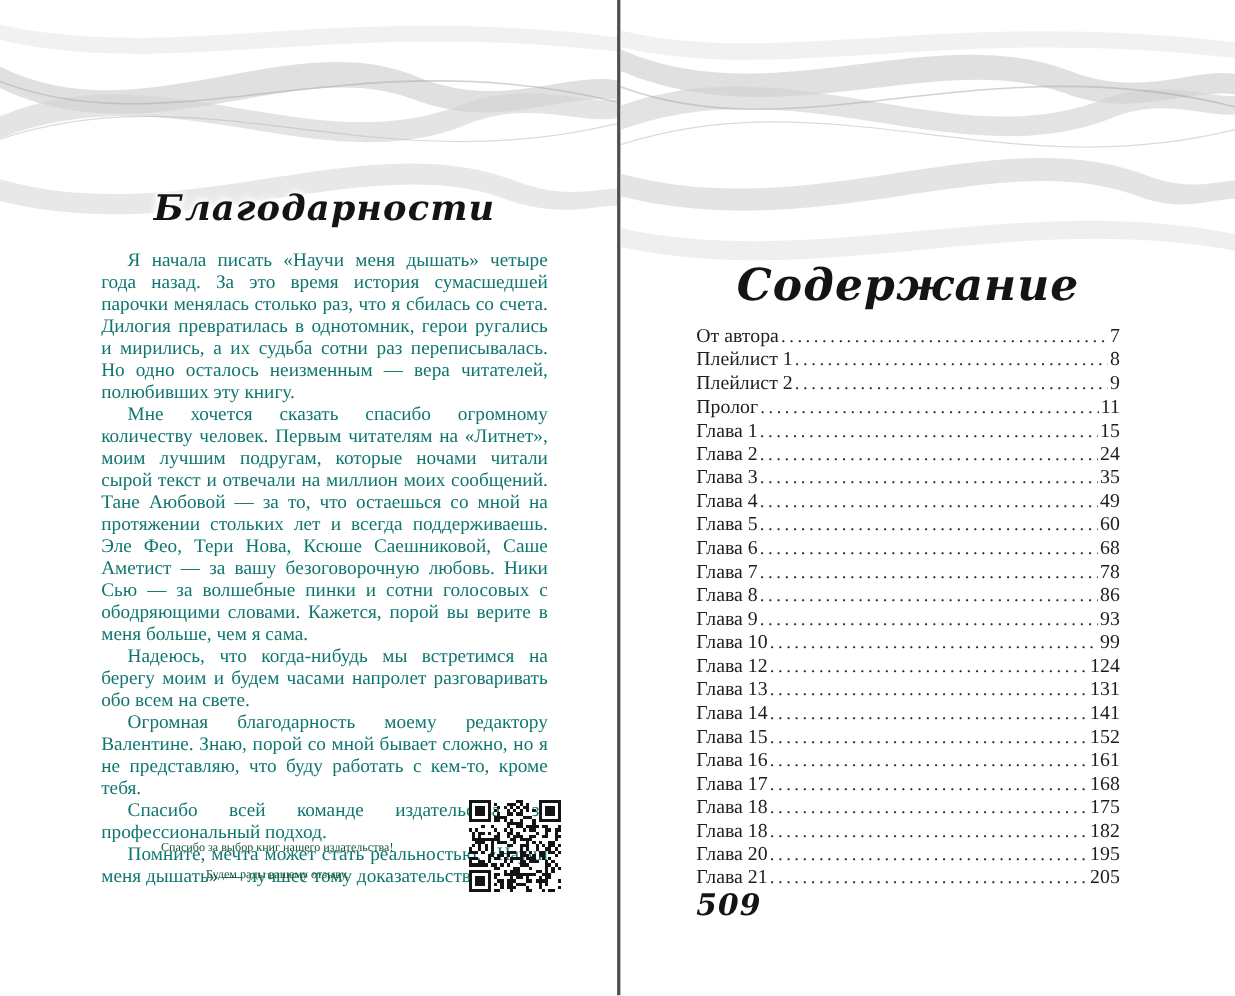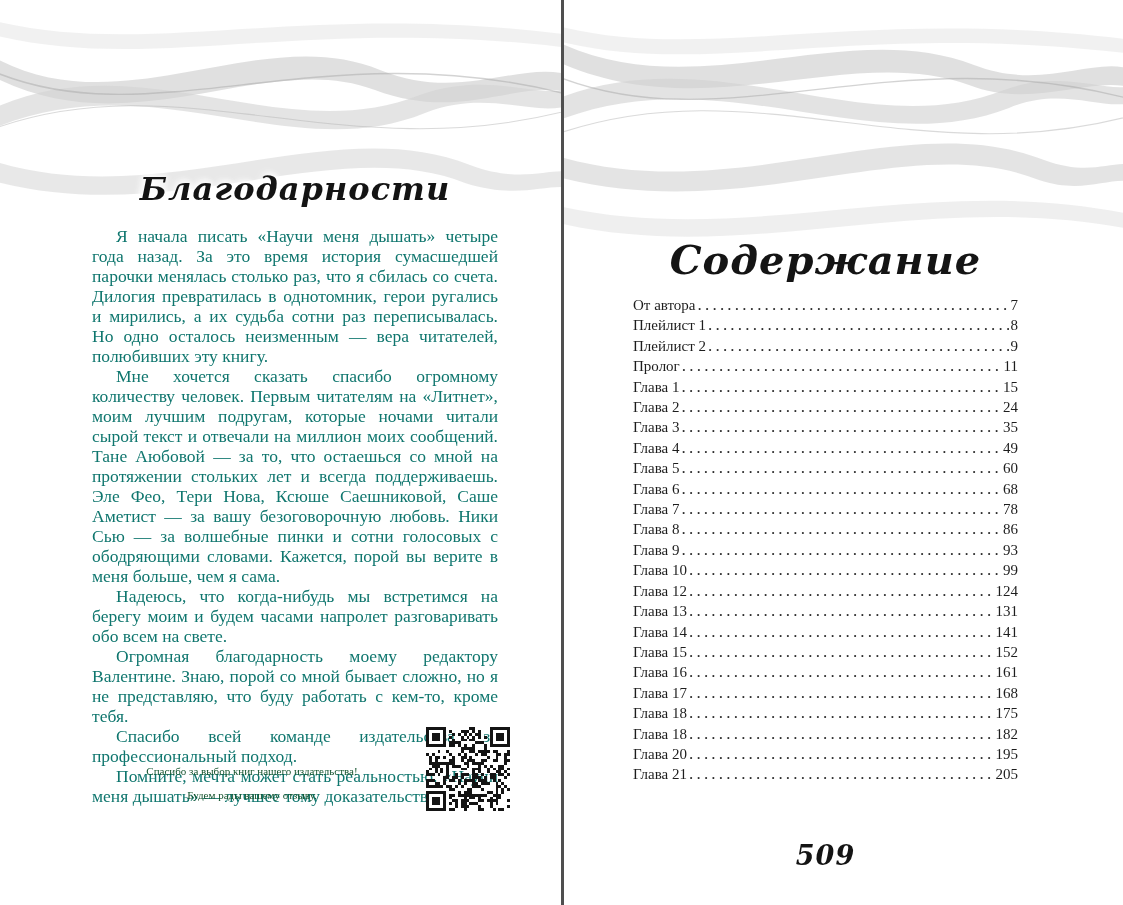--- a/index.html
+++ b/index.html
@@ -25,30 +25,30 @@
   .body-text{position:absolute;top:226px;left:92px;width:406px;
     font-size:17.5px;line-height:20px;text-align:justify;color:#0f766e;}
   .body-text p{margin:0;text-indent:24px;}
 
   .footer{position:absolute;top:727px;left:92px;width:418px;display:flex;align-items:flex-start;}
   .footer-text{flex:1;text-align:center;padding-top:32px;font-size:11px;line-height:24px;color:#14532d;}
   .footer-text p{margin:0;}
   .qr{width:84px;height:84px;margin-left:14px;flex:0 0 auto;}
 
   .toc{position:absolute;top:295px;left:69px;width:385px;}
-  .toc-row{display:flex;align-items:center;line-height:20.4px;font-size:15px;color:#1d1d1d;}
+  .toc-row{display:flex;align-items:flex-start;line-height:20.4px;font-size:18px;color:#1d1d1d;}
   .toc-label{white-space:nowrap;}
   .toc-dots{flex:1;overflow:hidden;white-space:nowrap;margin:0 2px;color:#2b2b2b;}
   .toc-dots::after{content:"..................................................................................................................";
     letter-spacing:3.2px;font-size:17px;}
   .toc-page{white-space:nowrap;}
 
-  .page-num{position:absolute;top:808px;left:69px;width:385px;text-align:center;
+  .page-num{position:absolute;top:808px;left:69px;width:385px;
     font-family:"DejaVu Serif", serif;font-style:italic;font-weight:bold;
-    font-size:27px;color:#141414;letter-spacing:1px;margin-top:32px;}
+    font-size:27px;color:#141414;letter-spacing:1px;}
 </style>
 </head>
 <body>
 
 <div class="spread">
 
   <div class="page page-left">
 
     <svg class="wave-svg" width="561" height="240" viewBox="0 0 561 240">
       <path d="M-10,20 C150,60 300,0 570,35 L570,48 C300,15 150,75 -10,34 Z" fill="#d8d8d8" opacity="0.35"></path>

